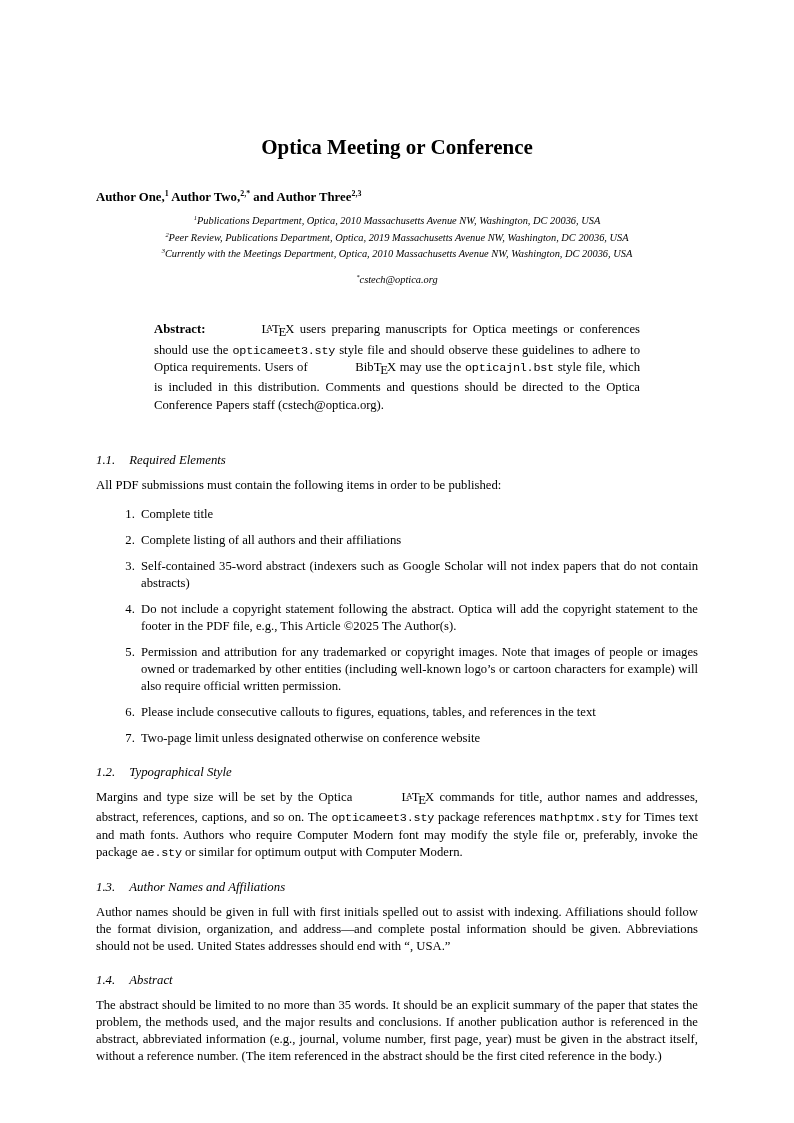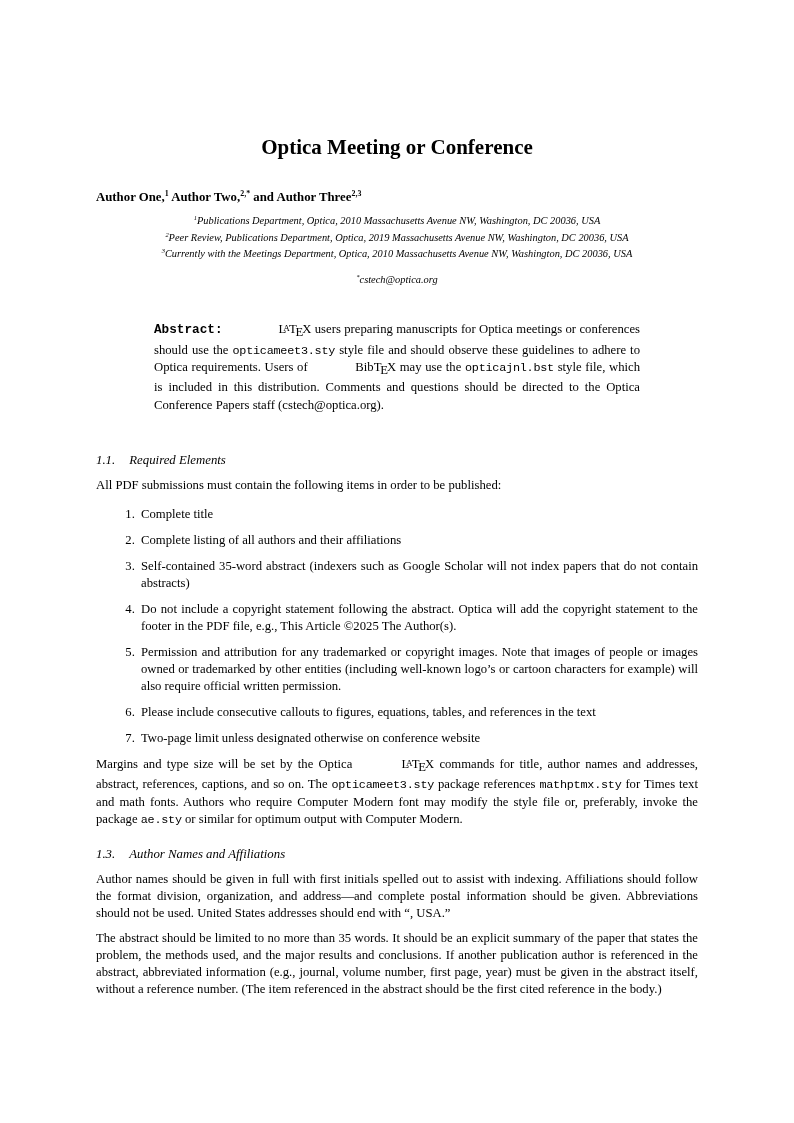--- a/index.html
+++ b/index.html
@@ -41,21 +41,21 @@
     text-align: center;
     font-style: italic;
     font-size: 10.4px;
   }
   .abstract {
     margin: 34px 58px 0 58px;
     text-align: justify;
     font-size: 12.7px;
     line-height: 1.37;
   }
-  .abstract-label { font-weight: bold; margin-right: 0.95em; font-family: Liberation Mono, monospace; }
+  .abstract-label { font-weight: bold; margin-right: 0.95em; }
   .doc-body { margin-top: 38px; }
   .section {
     font-weight: bold;
     font-size: 12.8px;
     margin-top: 26px;
   }
   .subsection {
     font-style: italic;
     font-size: 12.8px;
     margin-top: 17px;
@@ -120,18 +120,20 @@
       <p class="para"><span>All PDF submissions must contain the following items in order to be published:</span></p>
       <ol class="req-list">
         <li><span>Complete title</span></li>
         <li><span>Complete listing of all authors and their affiliations</span></li>
         <li><span>Self-contained 35-word abstract (indexers such as Google Scholar will not index papers that do not contain abstracts)</span></li>
         <li><span>Do not include a copyright statement following the abstract. Optica will add the copyright statement to the footer in the PDF file, e.g., This Article ©2025 The Author(s).</span></li>
         <li><span>Permission and attribution for any trademarked or copyright images. Note that images of people or images owned or trademarked by other entities (including well-known logo’s or cartoon characters for example) will also require official written permission.</span></li>
         <li><span>Please include consecutive callouts to figures, equations, tables, and references in the text</span></li>
         <li><span>Two-page limit unless designated otherwise on conference website</span></li>
       </ol>
+      <div class="subsection"><span class="hnum">1.2.</span><span>Typographical Style</span></div>
       <p class="para"><span>Margins and type size will be set by the Optica </span><span class="tex-logo"><span>L</span><span class="tex-a">A</span><span>T</span><span class="tex-e">E</span><span>X</span></span><span> commands for title, author names and addresses, abstract, references, captions, and so on. The </span><span class="mono">opticameet3.sty</span><span> package references </span><span class="mono">mathptmx.sty</span><span> for Times text and math fonts. Authors who require Computer Modern font may modify the style file or, preferably, invoke the package </span><span class="mono">ae.sty</span><span> or similar for optimum output with Computer Modern.</span></p>
       <div class="subsection"><span class="hnum">1.3.</span><span>Author Names and Affiliations</span></div>
       <p class="para"><span>Author names should be given in full with first initials spelled out to assist with indexing. Affiliations should follow the format division, organization, and address—and complete postal information should be given. Abbreviations should not be used. United States addresses should end with “, USA.”</span></p>
+      <div class="subsection"><span class="hnum">1.4.</span><span>Abstract</span></div>
       <p class="para"><span>The abstract should be limited to no more than 35 words. It should be an explicit summary of the paper that states the problem, the methods used, and the major results and conclusions. If another publication author is referenced in the abstract, abbreviated information (e.g., journal, volume number, first page, year) must be given in the abstract itself, without a reference number. (The item referenced in the abstract should be the first cited reference in the body.)</span></p>
     </div>
 </div>
 
 </body></html>

